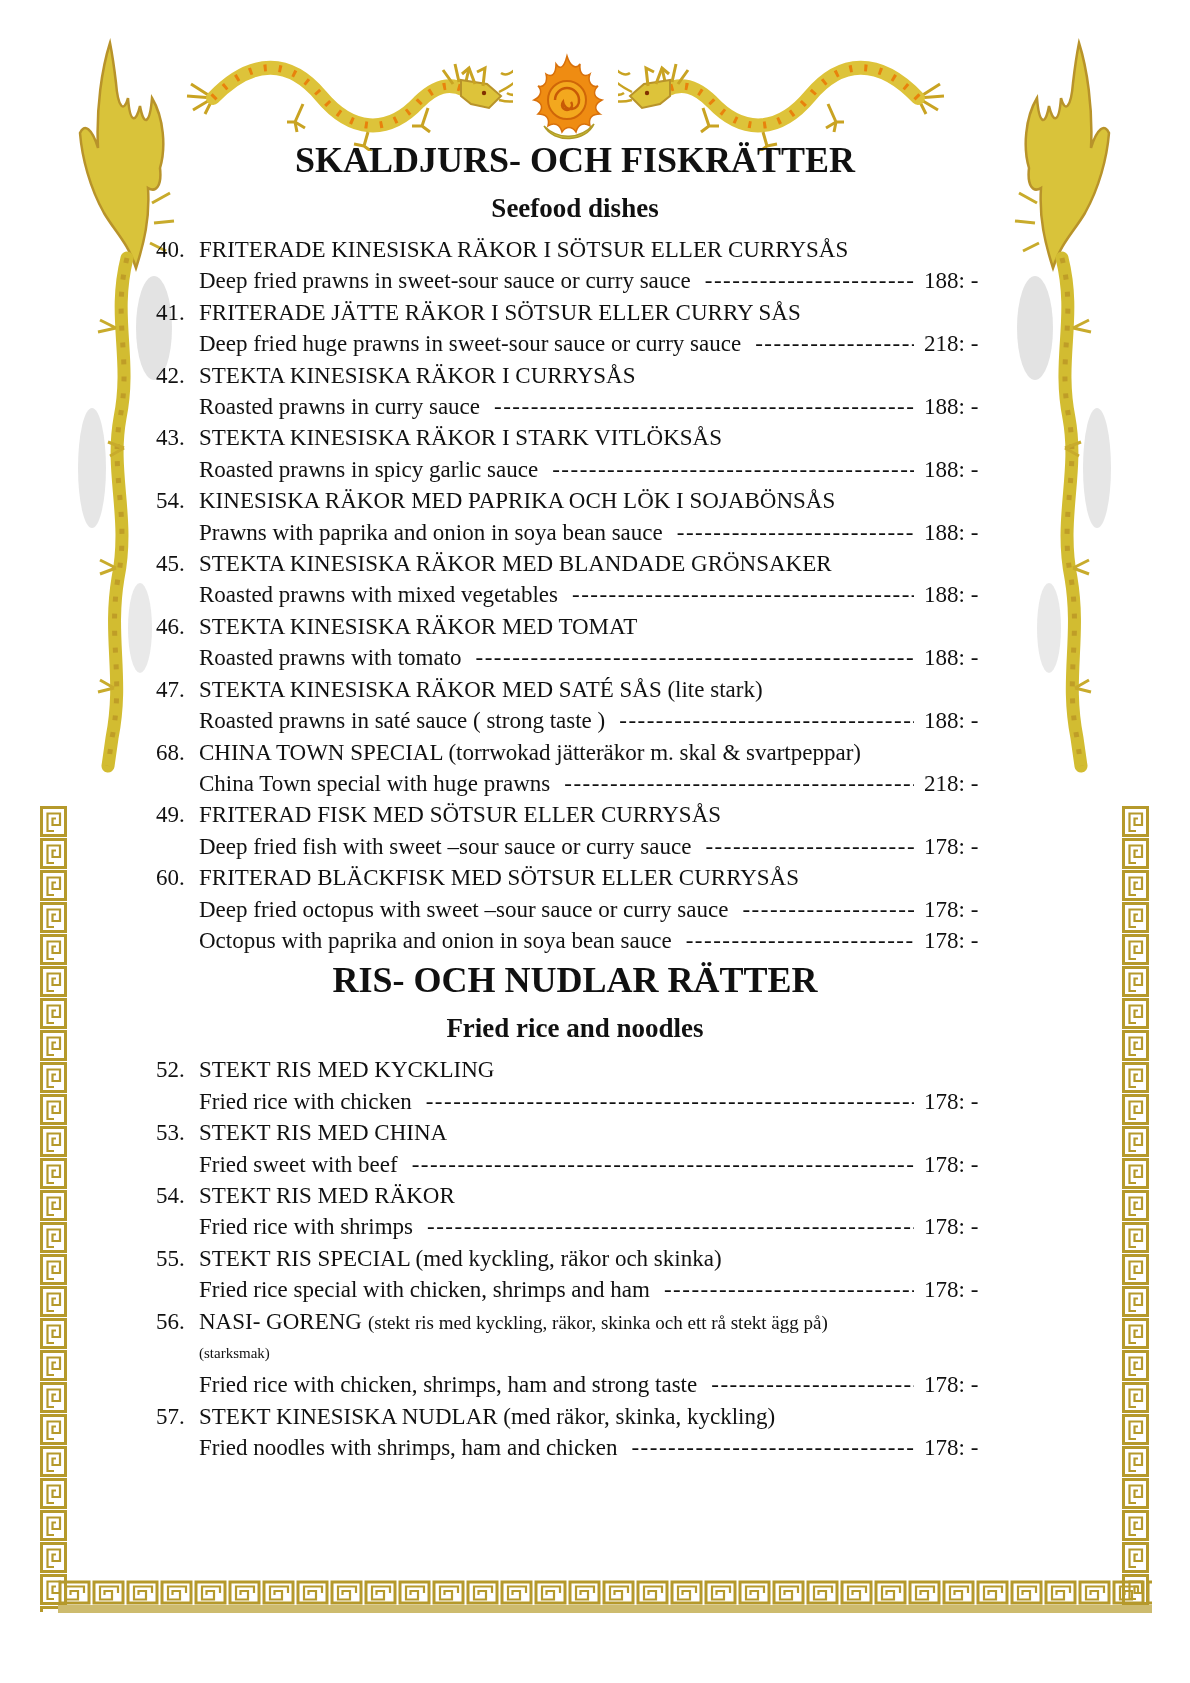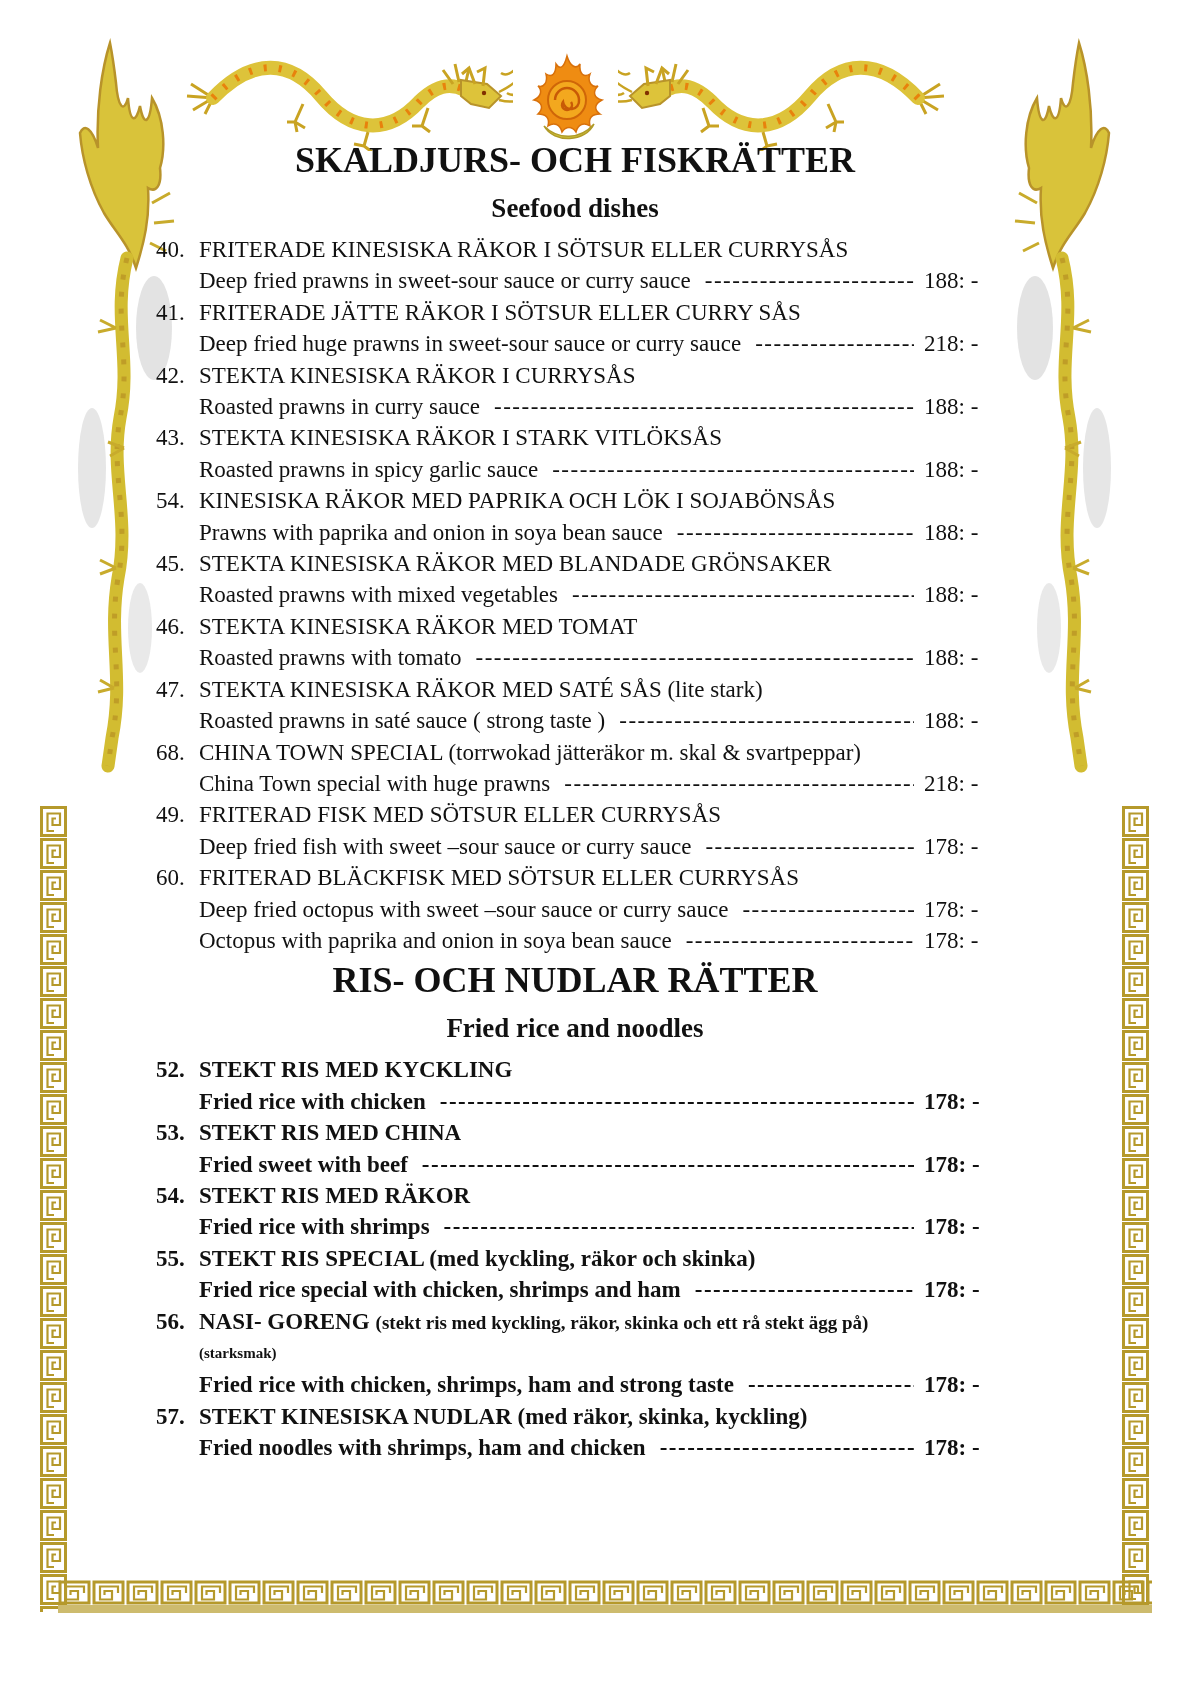--- a/index.html
+++ b/index.html
@@ -17,21 +17,21 @@
   .sun{left:516px;top:50px;}
   .gk-col-left{left:40px;top:806px;}
   .gk-col-right{left:1122px;top:806px;}
   .gk-row-bottom{left:58px;top:1580px;}
   .gk-underbar{left:58px;top:1605px;width:1094px;height:8px;background:#cdbb6e;}
   
   .menu{position:absolute;left:156px;top:138px;width:838px;}
   .sec-title{font-size:36px;font-weight:bold;text-align:center;line-height:44px;margin:0;}
   .sec-sub{font-size:27px;text-align:center;line-height:36px;margin:8px;}
   .items{margin-top:2px;}
-  .items-2{margin-top:6px;font-weight:bold;}
+  .items-2{margin-top:6px;}
   .sec2-head{margin-top:2px;}
   .line{display:flex;align-items:baseline;line-height:31.4px;font-size:23px;white-space:nowrap;}
   .num{width:43px;flex:none;}
   .name{flex:none;}
   .note{font-size:19px;margin-left:6px;}
   .note2{font-size:15px;}
   .desc{flex:none;}
   .leader{flex:1;overflow:hidden;white-space:nowrap;margin:0 10px 0 14px;letter-spacing:1.5px;}
   .price{flex:none;width:70px;}
 </style>

